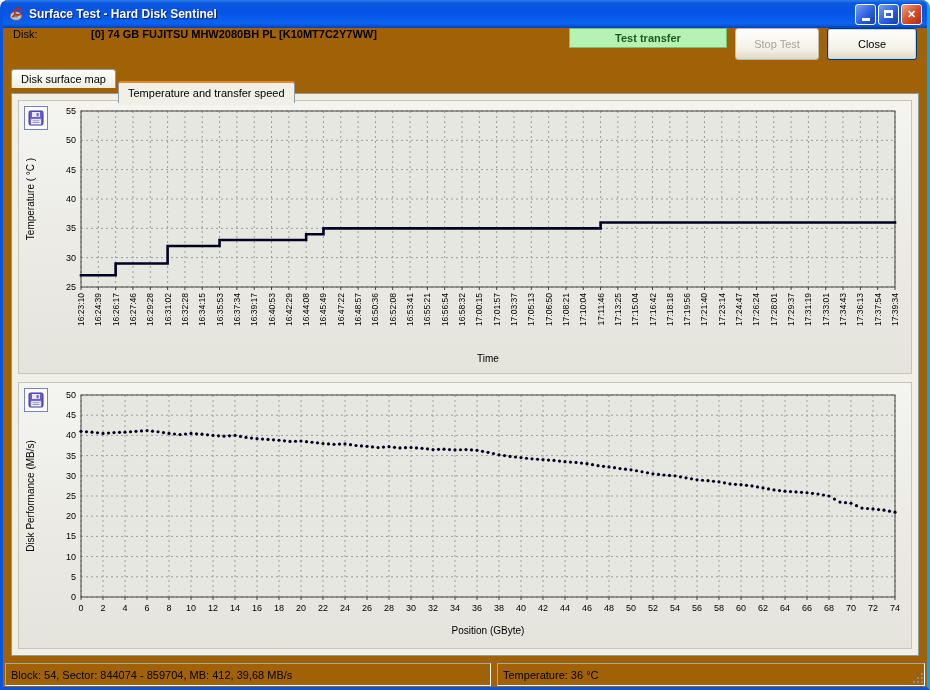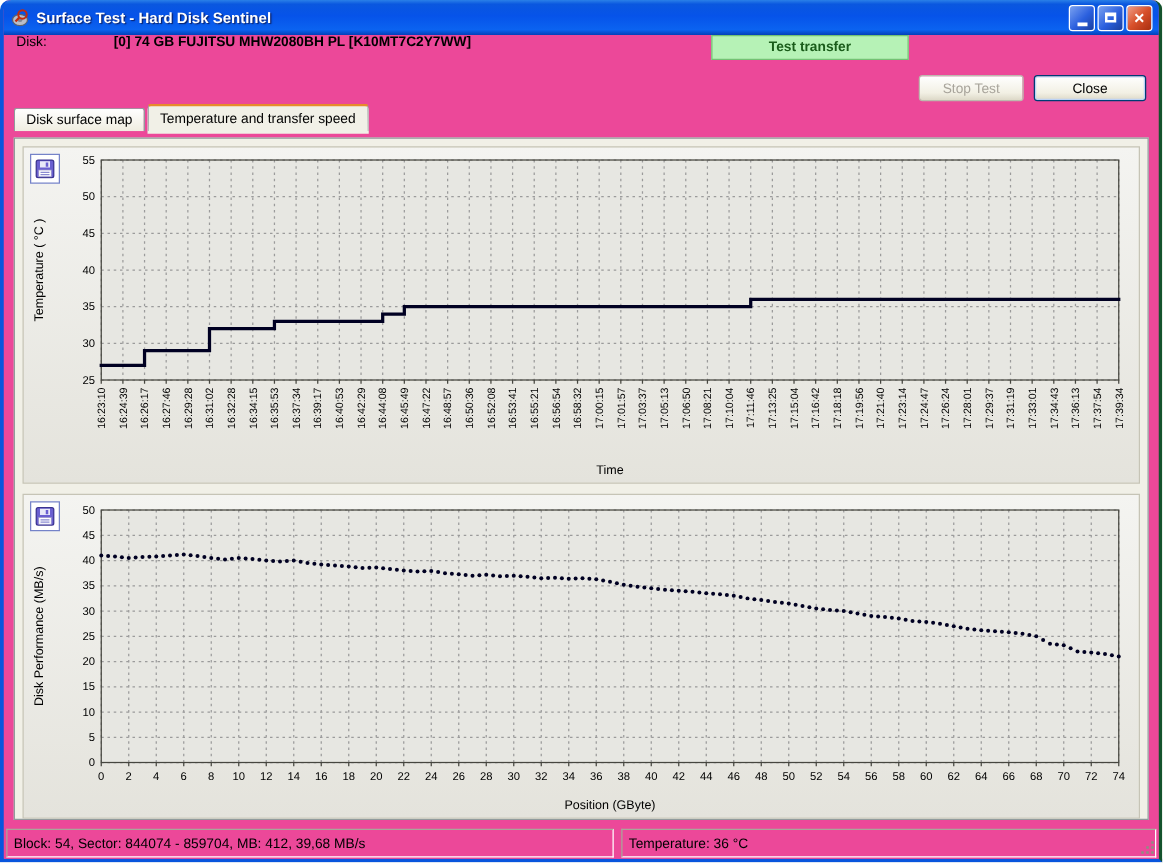--- a/index.html
+++ b/index.html
@@ -1,49 +1,49 @@
 <!DOCTYPE html>
 <html><head>
 <meta charset="utf-8">
 <style>
   html,body{margin:0;padding:0;width:930px;height:690px;overflow:hidden;
     font-family:"Liberation Sans",sans-serif;background:#fff;}
   .window{width:930px;height:690px;box-sizing:border-box;display:flex;flex-direction:column;
-    border-left:3px solid #0855DD;border-right:3px solid #14532d;border-bottom:3px solid #0855DD;
-    border-radius:8px 8px 0 0;background:#ec4899;}
+    border-left:3px solid #0855DD;border-right:3px solid #0ea5e9;border-bottom:3px solid #0855DD;
+    border-radius:8px 8px 0 0;background:#a16207;}
   
   .titlebar{height:28px;flex:0 0 28px;display:flex;align-items:center;padding:0 5px;
     border-radius:6px 6px 0 0;
     background:linear-gradient(180deg,#2A80E8 0%,#0A57DF 12%,#0653E9 45%,#0B63F0 85%,#0340B8 100%);}
   .titlebar .title{color:#fff;font-weight:bold;font-size:12px;margin-left:5px;flex:1;
     text-shadow:1px 1px 1px #0A1E63;white-space:nowrap;overflow:hidden;}
   .tbtn{width:21px;height:21px;box-sizing:border-box;border:1px solid #fff;border-radius:3px;
     margin-left:2px;display:flex;align-items:center;justify-content:center;color:#fff;
     font-size:11px;font-weight:bold;cursor:default;}
   .tbtn.min,.tbtn.max{background:linear-gradient(135deg,#7AA1F0 0%,#2A5FDE 55%,#1B3F9E 100%);}
   .tbtn.close{background:linear-gradient(135deg,#F0A08A 0%,#D8502A 50%,#A82E10 100%);}
   .glyph-min{display:block;width:8px;height:3px;background:#fff;margin-top:11px;}
   .glyph-max{display:block;width:9px;height:8px;box-sizing:border-box;border:2px solid #fff;border-top-width:3px;}
   
   .header{flex:0 0 36px;display:flex;padding:0 10px;gap:8px;}
   .disk-label{font-size:11px;width:42px;}
   .disk-value{font-size:11px;font-weight:bold;white-space:nowrap;margin-left:28px;}
   .status-box{margin-left:auto;width:158px;height:20px;box-sizing:border-box;border:1px solid #74C274;
     display:flex;align-items:center;justify-content:center;font-size:11px;font-weight:bold;color:#1A5C1A;}
-  .btn{height:21px;box-sizing:border-box;border:1px solid #003C74;border-radius:3px;font-size:11px;
+  .btn{height:32px;box-sizing:border-box;border:1px solid #003C74;border-radius:3px;font-size:11px;
     background:linear-gradient(180deg,#FFFFFF 0%,#F2F0E4 70%,#DDD9C8 100%);
-    display:flex;align-items:center;justify-content:center;cursor:default;margin-top:32px;}
+    display:flex;align-items:center;justify-content:center;cursor:default;}
   .btn.stop{width:84px;border-color:#BDB9AE;color:#A8A49B;}
   .btn.close-b{width:90px;color:#000;box-shadow:0 0 0 1px #BDD3F5 inset;}
   
   .tabbar{flex:0 0 22px;display:flex;align-items:flex-end;margin:2px 8px 5px;position:relative;z-index:2;}
   .tab{box-sizing:border-box;padding:3px 9px 3px;font-size:11px;border:1px solid #919B9C;border-bottom:none;
     border-radius:3px 3px 0 0;background:linear-gradient(180deg,#FFFFFF,#EFEDE0);margin-right:2px;height:19px;
     display:flex;align-items:center;cursor:default;}
-  .tab.active{background:#F1F0E7;height:22px;border-top:2px solid #E68B2C;position:relative;top:0;
+  .tab.active{background:#F1F0E7;height:22px;border-top:2px solid #E68B2C;position:relative;top:15px;
     box-shadow:0 2px 0 #F1F0E7;}
   .tabpage{flex:1;margin:0 8px 5px;border:1px solid #919B9C;background:#F1F0E7;position:relative;
     padding:6px;display:flex;flex-direction:column;gap:8px;overflow:hidden;}
   
   .chart-panel{position:relative;border:1px solid #C6C4B6;background:linear-gradient(180deg,#F4F4F1,#E4E3DC);
     padding:2px;}
   .chart-panel.p1{height:270px;}
   .chart-panel.p2{height:262px;}
   .save-btn{position:absolute;left:5px;top:5px;width:22px;height:22px;background:#fff;
     border:1px solid #7583C8;display:flex;align-items:center;justify-content:center;cursor:default;z-index:3;}

